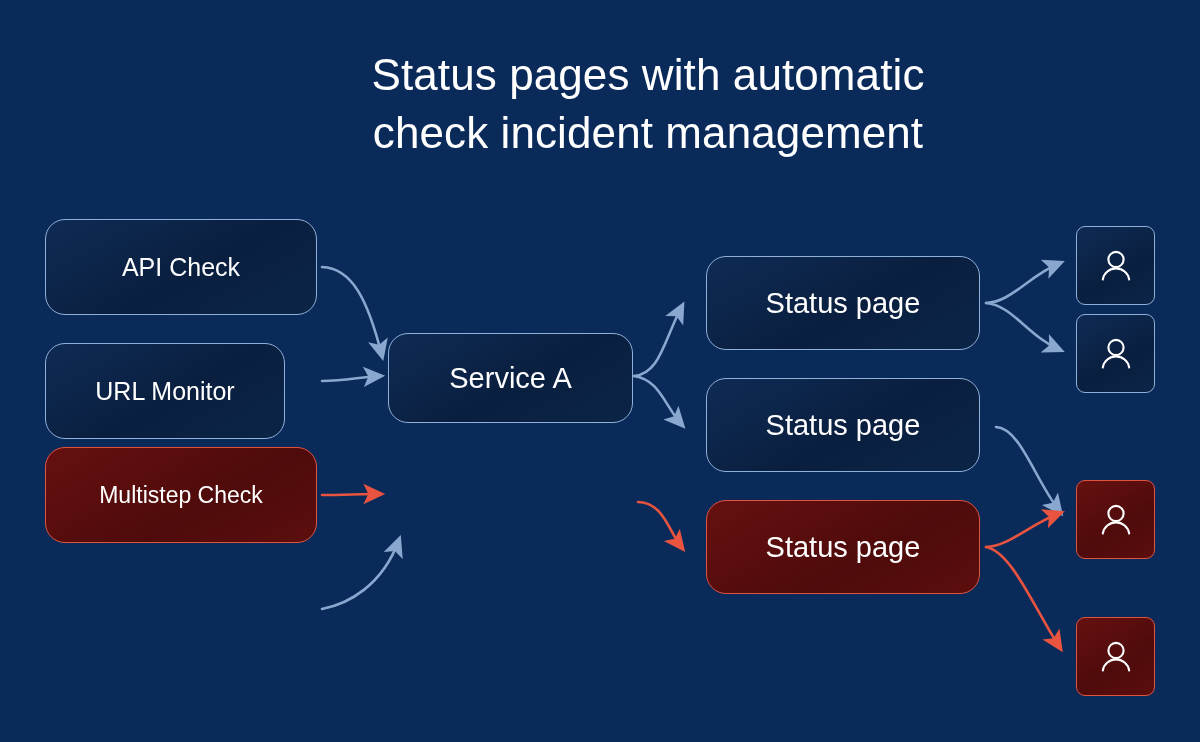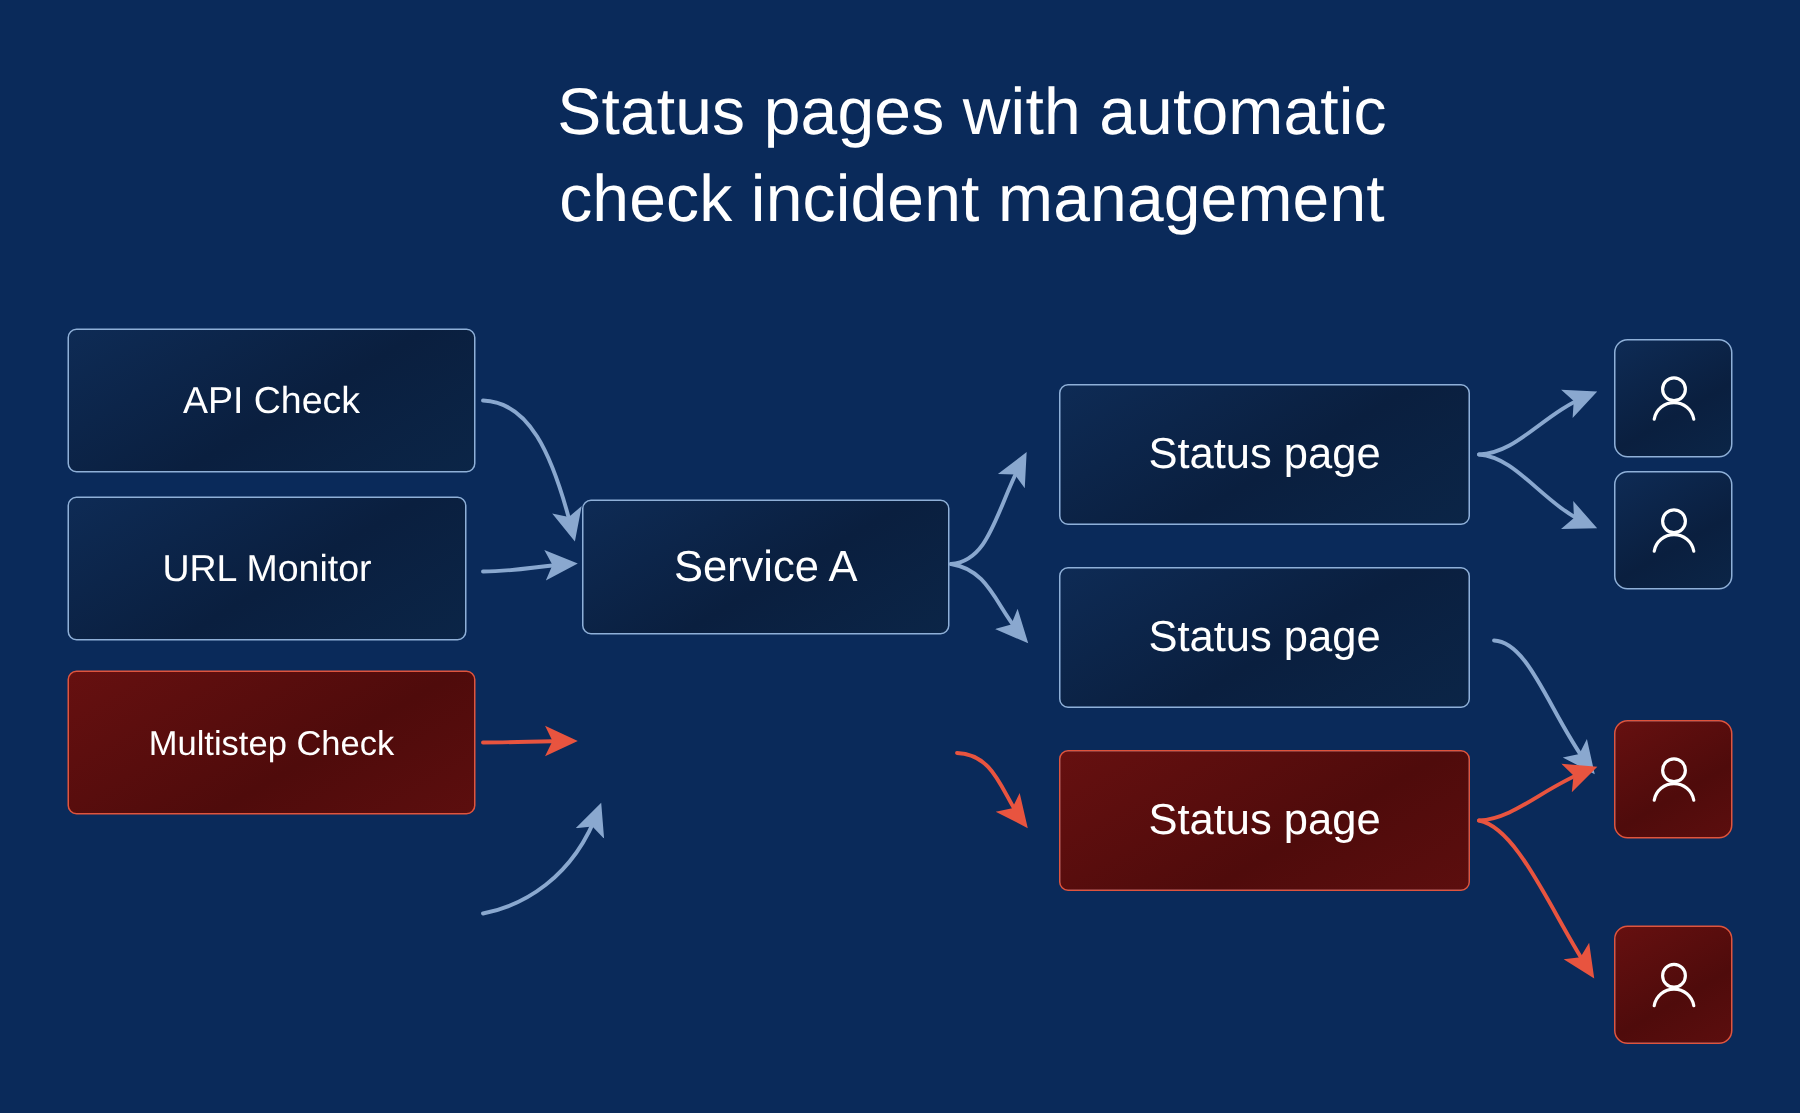--- a/index.html
+++ b/index.html
@@ -26,21 +26,21 @@
   }
   .title .line{display:block;}
 
   
   .node{
     position:absolute;
     box-sizing:border-box;
     display:flex;
     align-items:center;
     justify-content:center;
-    border-radius:6px;
+    border-radius:20px;
     color:#ffffff;
     text-align:center;
     user-select:none;
   }
   .node.blue{
     background:linear-gradient(150deg,#0e2b55 0%,#0a1f3f 55%,#0b2547 100%);
     border:1.5px solid #8fb0d8;
     box-shadow:0 0 0 0 rgba(0,0,0,0);
   }
   .node.red{
@@ -124,21 +124,21 @@
       <path d="M986,547 C1010,546 1030,524 1060,513" stroke="#e8543f" marker-end="url(#ahRed)"></path>
 
       <path d="M986,547 C1012,552 1034,608 1060,648" stroke="#e8543f" marker-end="url(#ahRed)"></path>
     </g>
   </svg>
 
   <div class="node blue check big" style="left:45px;top:219px;width:272px;height:96px;">
     <span class="label">API Check</span>
   </div>
 
-  <div class="node blue check big" style="left:45px;top:331px;width:266px;height:96px;justify-content:center;">
+  <div class="node blue check big" style="left:45px;top:343px;width:240px;height:96px;justify-content:center;">
     <span class="label">URL Monitor</span>
   </div>
 
   <div class="node red check" style="left:45px;top:447px;width:272px;height:96px;align-items:center;">
     <span class="label">Multistep Check</span>
   </div>
 
 
   <div class="node blue service" style="left:388px;top:333px;width:245px;height:90px;">
     <span class="label">Service A</span>

